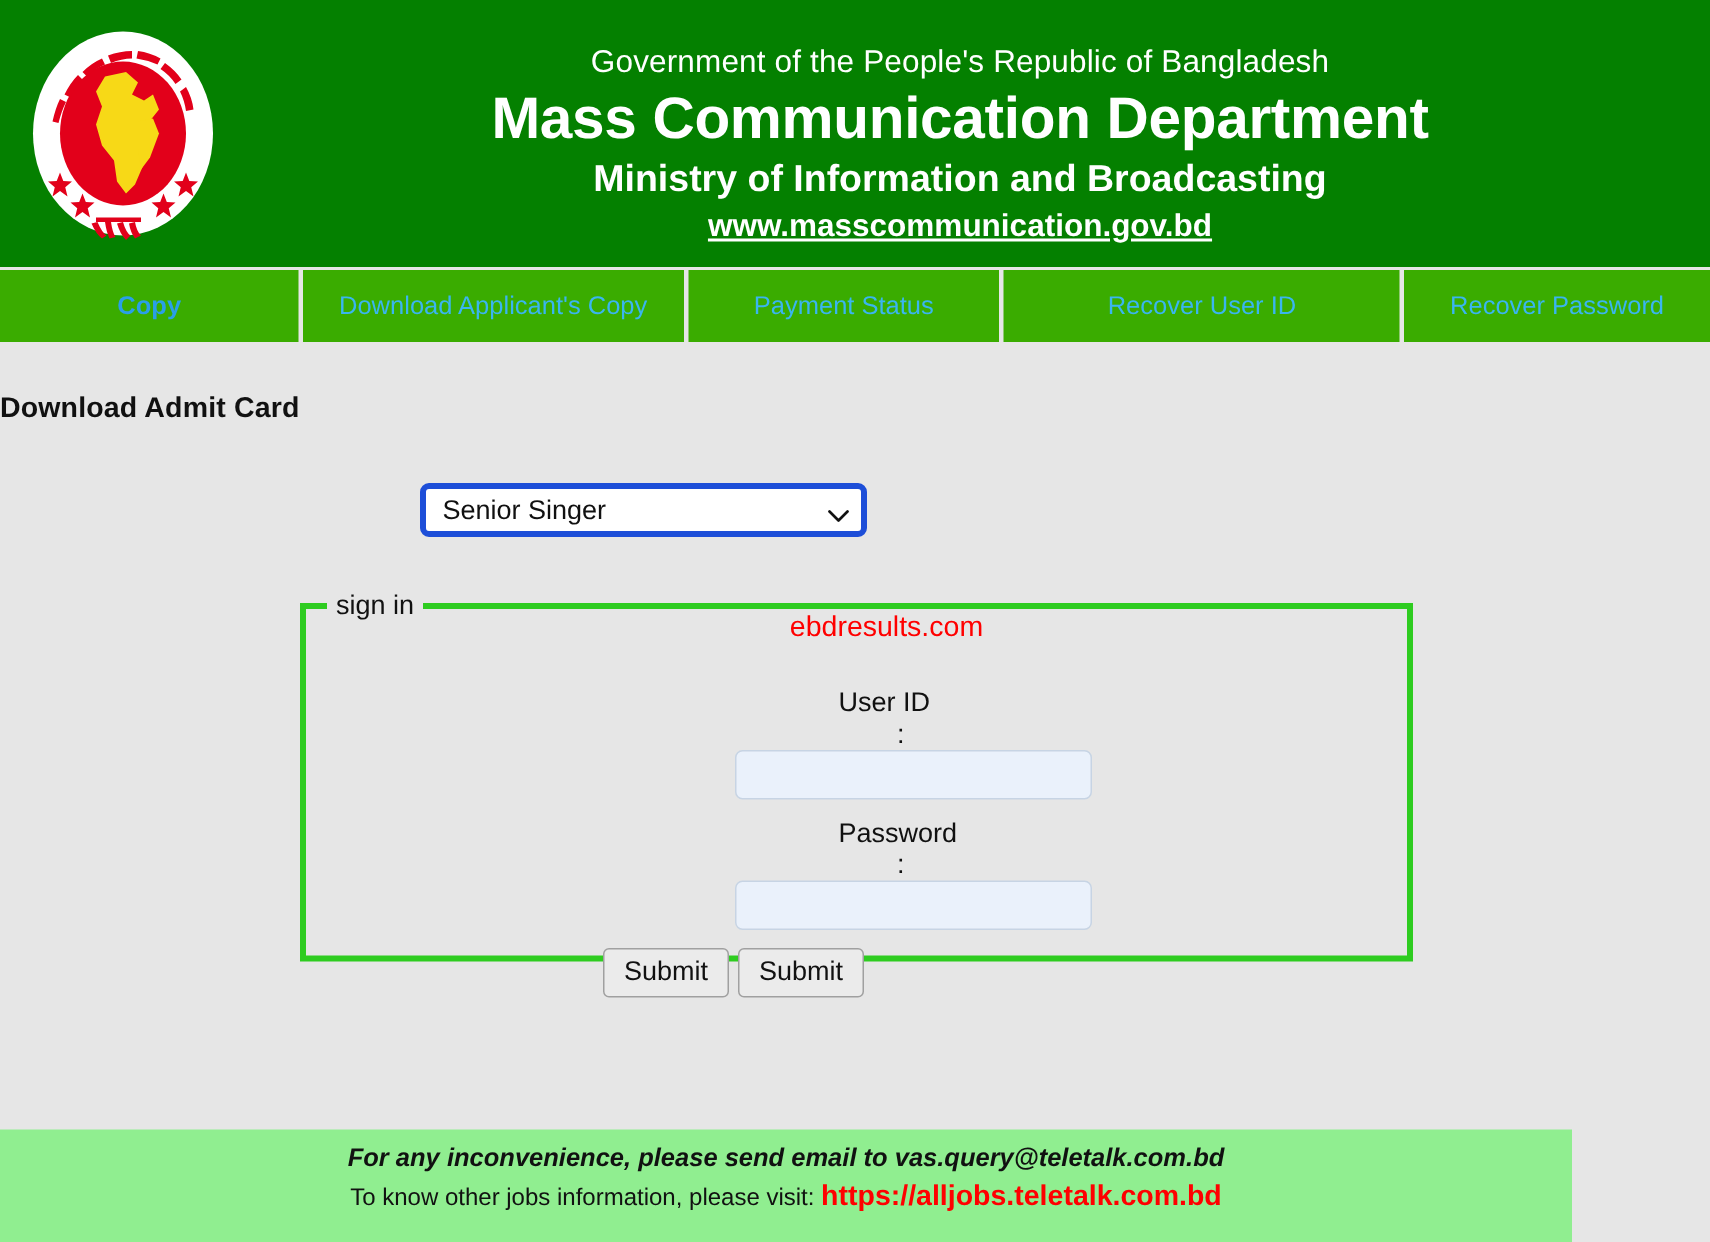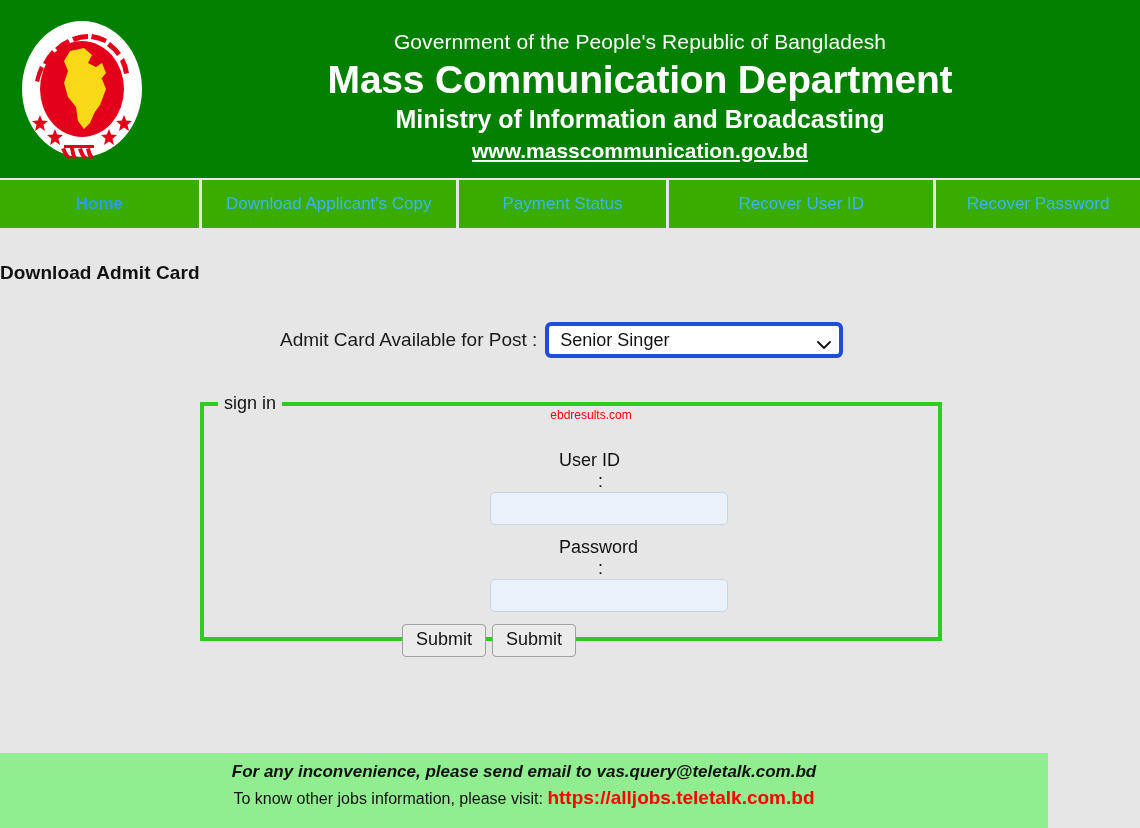--- a/index.html
+++ b/index.html
@@ -175,21 +175,21 @@
   }
   .signin-fieldset > legend {
     font-size: 18px;
     color: #111111;
     padding: 0 6px;
     margin-left: 14px;
   }
   .watermark {
     text-align: center;
     color: #ff0000;
-    font-size: 12px;
+    font-size: 19px;
     margin-top: -6px;
     padding-left: 40px;
   }
   .form-table {
     margin-top: 28px;
     margin-left: 76px;
   }
   .form-row {
     display: flex;
     align-items: center;
@@ -322,42 +322,41 @@
     <div class="header-line2">Mass Communication Department</div>
     <div class="header-line3">Ministry of Information and Broadcasting</div>
     <div class="header-line4">
       <a href="#">www.masscommunication.gov.bd</a>
     </div>
   </div>
 </div>
 
 <nav class="main-nav">
   <div class="nav-item active nav-w1">
-    <span>Home</span>
+    <span>Copy</span>
   </div>
   <div class="nav-item nav-w2">
     <span>Download Applicant's Copy</span>
   </div>
   <div class="nav-item nav-w3">
     <span>Payment Status</span>
   </div>
   <div class="nav-item nav-w4">
     <span>Recover User ID</span>
   </div>
   <div class="nav-item nav-w5">
     <span>Recover Password</span>
   </div>
 </nav>
 
 <div class="main-content">
 
   <div class="page-title">Download Admit Card</div>
 
   <div class="post-row">
-    <span class="post-label">Admit Card Available for Post :</span>
     <span class="select-wrap">
       <select class="post-select">
         <option>Senior Singer</option>
       </select>
       <span class="select-arrow">
         <svg width="14" height="9" viewBox="0 0 14 9">
           <polyline points="1,1.5 7,7.5 13,1.5" fill="none" stroke="#111111" stroke-width="1.8" stroke-linecap="round" stroke-linejoin="round"></polyline>
         </svg>
       </span>
     </span>

